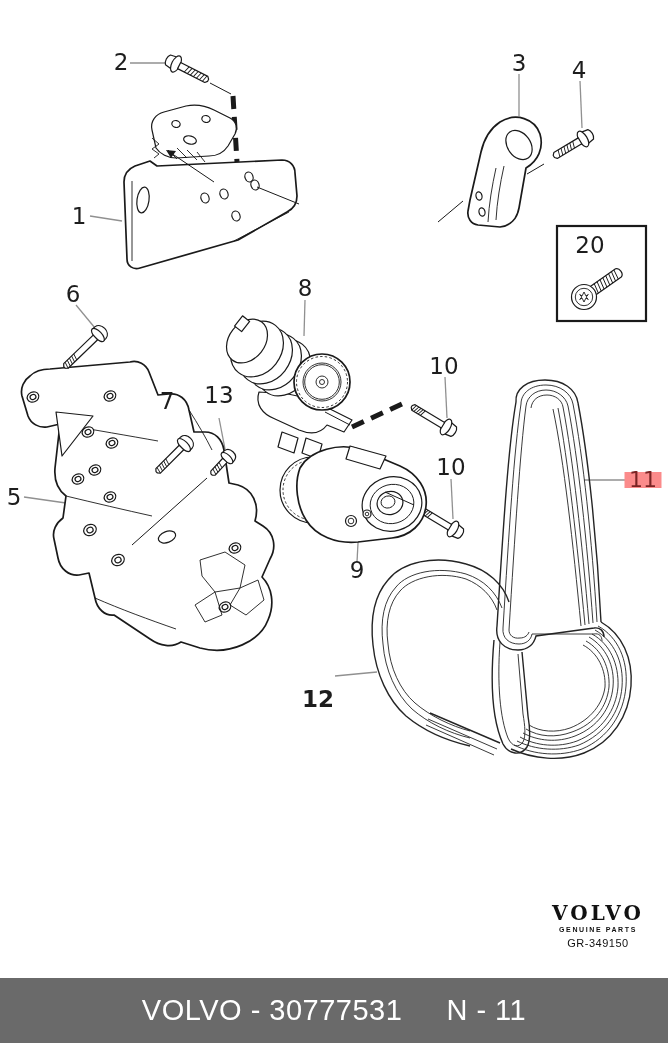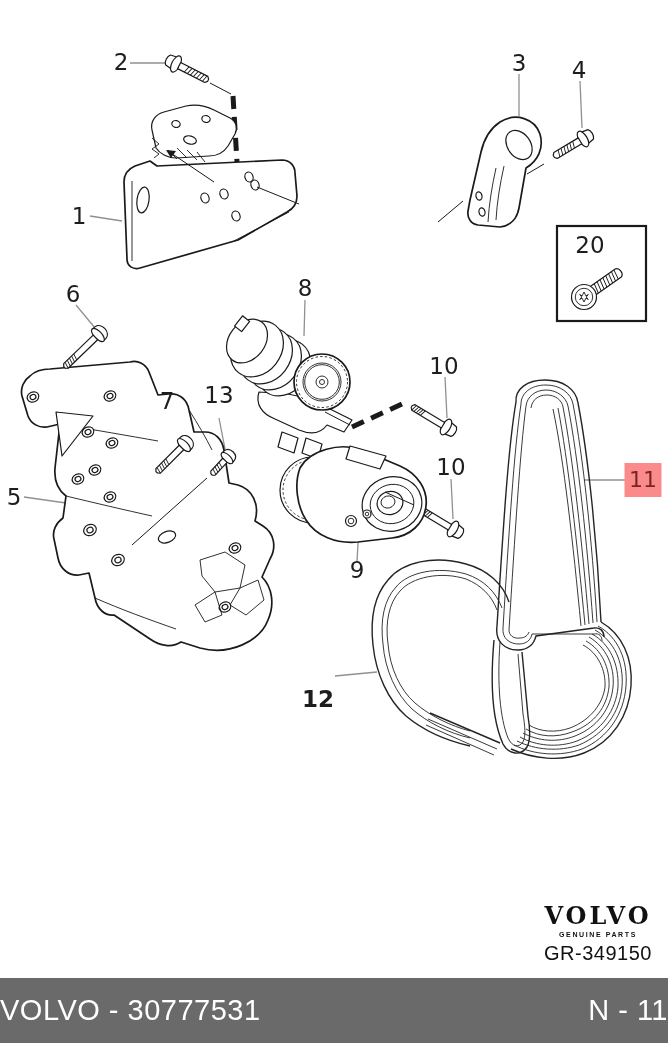--- a/index.html
+++ b/index.html
@@ -18,34 +18,34 @@
   svg .o2  {fill:#fff;stroke:var(--line-color);stroke-width:1.2;stroke-linejoin:round;}
   svg .dt  {fill:none;stroke:var(--line-color);stroke-width:.9;}
   svg .hole{fill:#fff;stroke:var(--line-color);stroke-width:1.2;}
   svg .leader{fill:none;stroke:var(--leader-color);stroke-width:1.3;}
   svg .ptr {fill:none;stroke:var(--line-color);stroke-width:1;}
   svg .dash{fill:none;stroke:var(--line-color);stroke-width:5;stroke-dasharray:13 8;}
   svg .belt {fill:none;stroke:var(--belt-color);stroke-width:1.4;}
   svg .beltf{fill:none;stroke:var(--belt-color);stroke-width:.9;}
   .callout{position:absolute;transform:translate(-50%,-50%);font-family:"DejaVu Sans",sans-serif;
            font-size:23px;color:#1d1d1d;line-height:1;user-select:none;cursor:pointer;}
-  .callout.hl{background:var(--highlight-bg);color:var(--highlight-text);width:37px;height:34px;
+  .callout.hl{background:var(--highlight-bg);color:var(--highlight-text);width:37px;height:16px;
            display:flex;align-items:center;justify-content:center;font-size:22px;}
   .cl-1 {left:79px; top:216px;} .cl-2 {left:121px;top:62px;}  .cl-3 {left:519px;top:63px;}
   .cl-4 {left:579px;top:70px;}  .cl-5 {left:14px; top:497px;} .cl-6 {left:73px; top:294px;}
   .cl-7 {left:167px;top:401px;} .cl-8 {left:305px;top:288px;} .cl-9 {left:357px;top:570px;}
   .cl-10a{left:444px;top:366px;}.cl-10b{left:451px;top:467px;}.cl-11{left:643px;top:480px;}
   .cl-12{left:318px;top:699px;font-weight:bold;} .cl-13{left:219px;top:395px;} .cl-14{left:590px;top:245px;}
   #branding{position:absolute;right:14px;top:901px;width:112px;text-align:center;color:#111;}
-  #brand-logo{font-family:"DejaVu Serif",serif;font-weight:bold;font-size:24px;letter-spacing:3px;}
+  #brand-logo{font-family:"DejaVu Serif",serif;font-weight:bold;font-size:20px;letter-spacing:3px;}
   #brand-tagline{font-family:"Liberation Sans",sans-serif;font-weight:bold;font-size:7px;
                  letter-spacing:1.6px;margin-top:1px;}
-  #brand-ref{font-family:"Liberation Sans",sans-serif;font-size:20px;margin-top:4px;letter-spacing:.5px;}
+  #brand-ref{font-family:"Liberation Sans",sans-serif;font-size:11px;margin-top:4px;letter-spacing:.5px;}
   #footer{position:absolute;left:0;top:978px;width:668px;height:65px;background:var(--footer-bg);
-          display:flex;align-items:center;justify-content:space-between;gap:44px;}
+          display:flex;align-items:center;justify-content:center;gap:44px;}
   #footer span{color:var(--footer-text);font-size:29px;letter-spacing:.5px;}
 </style>
 </head>
 <body>
 
 <div id="page">
 
   <svg width="668" height="978" viewBox="0 0 668 978" aria-hidden="true">
 
     <g>

